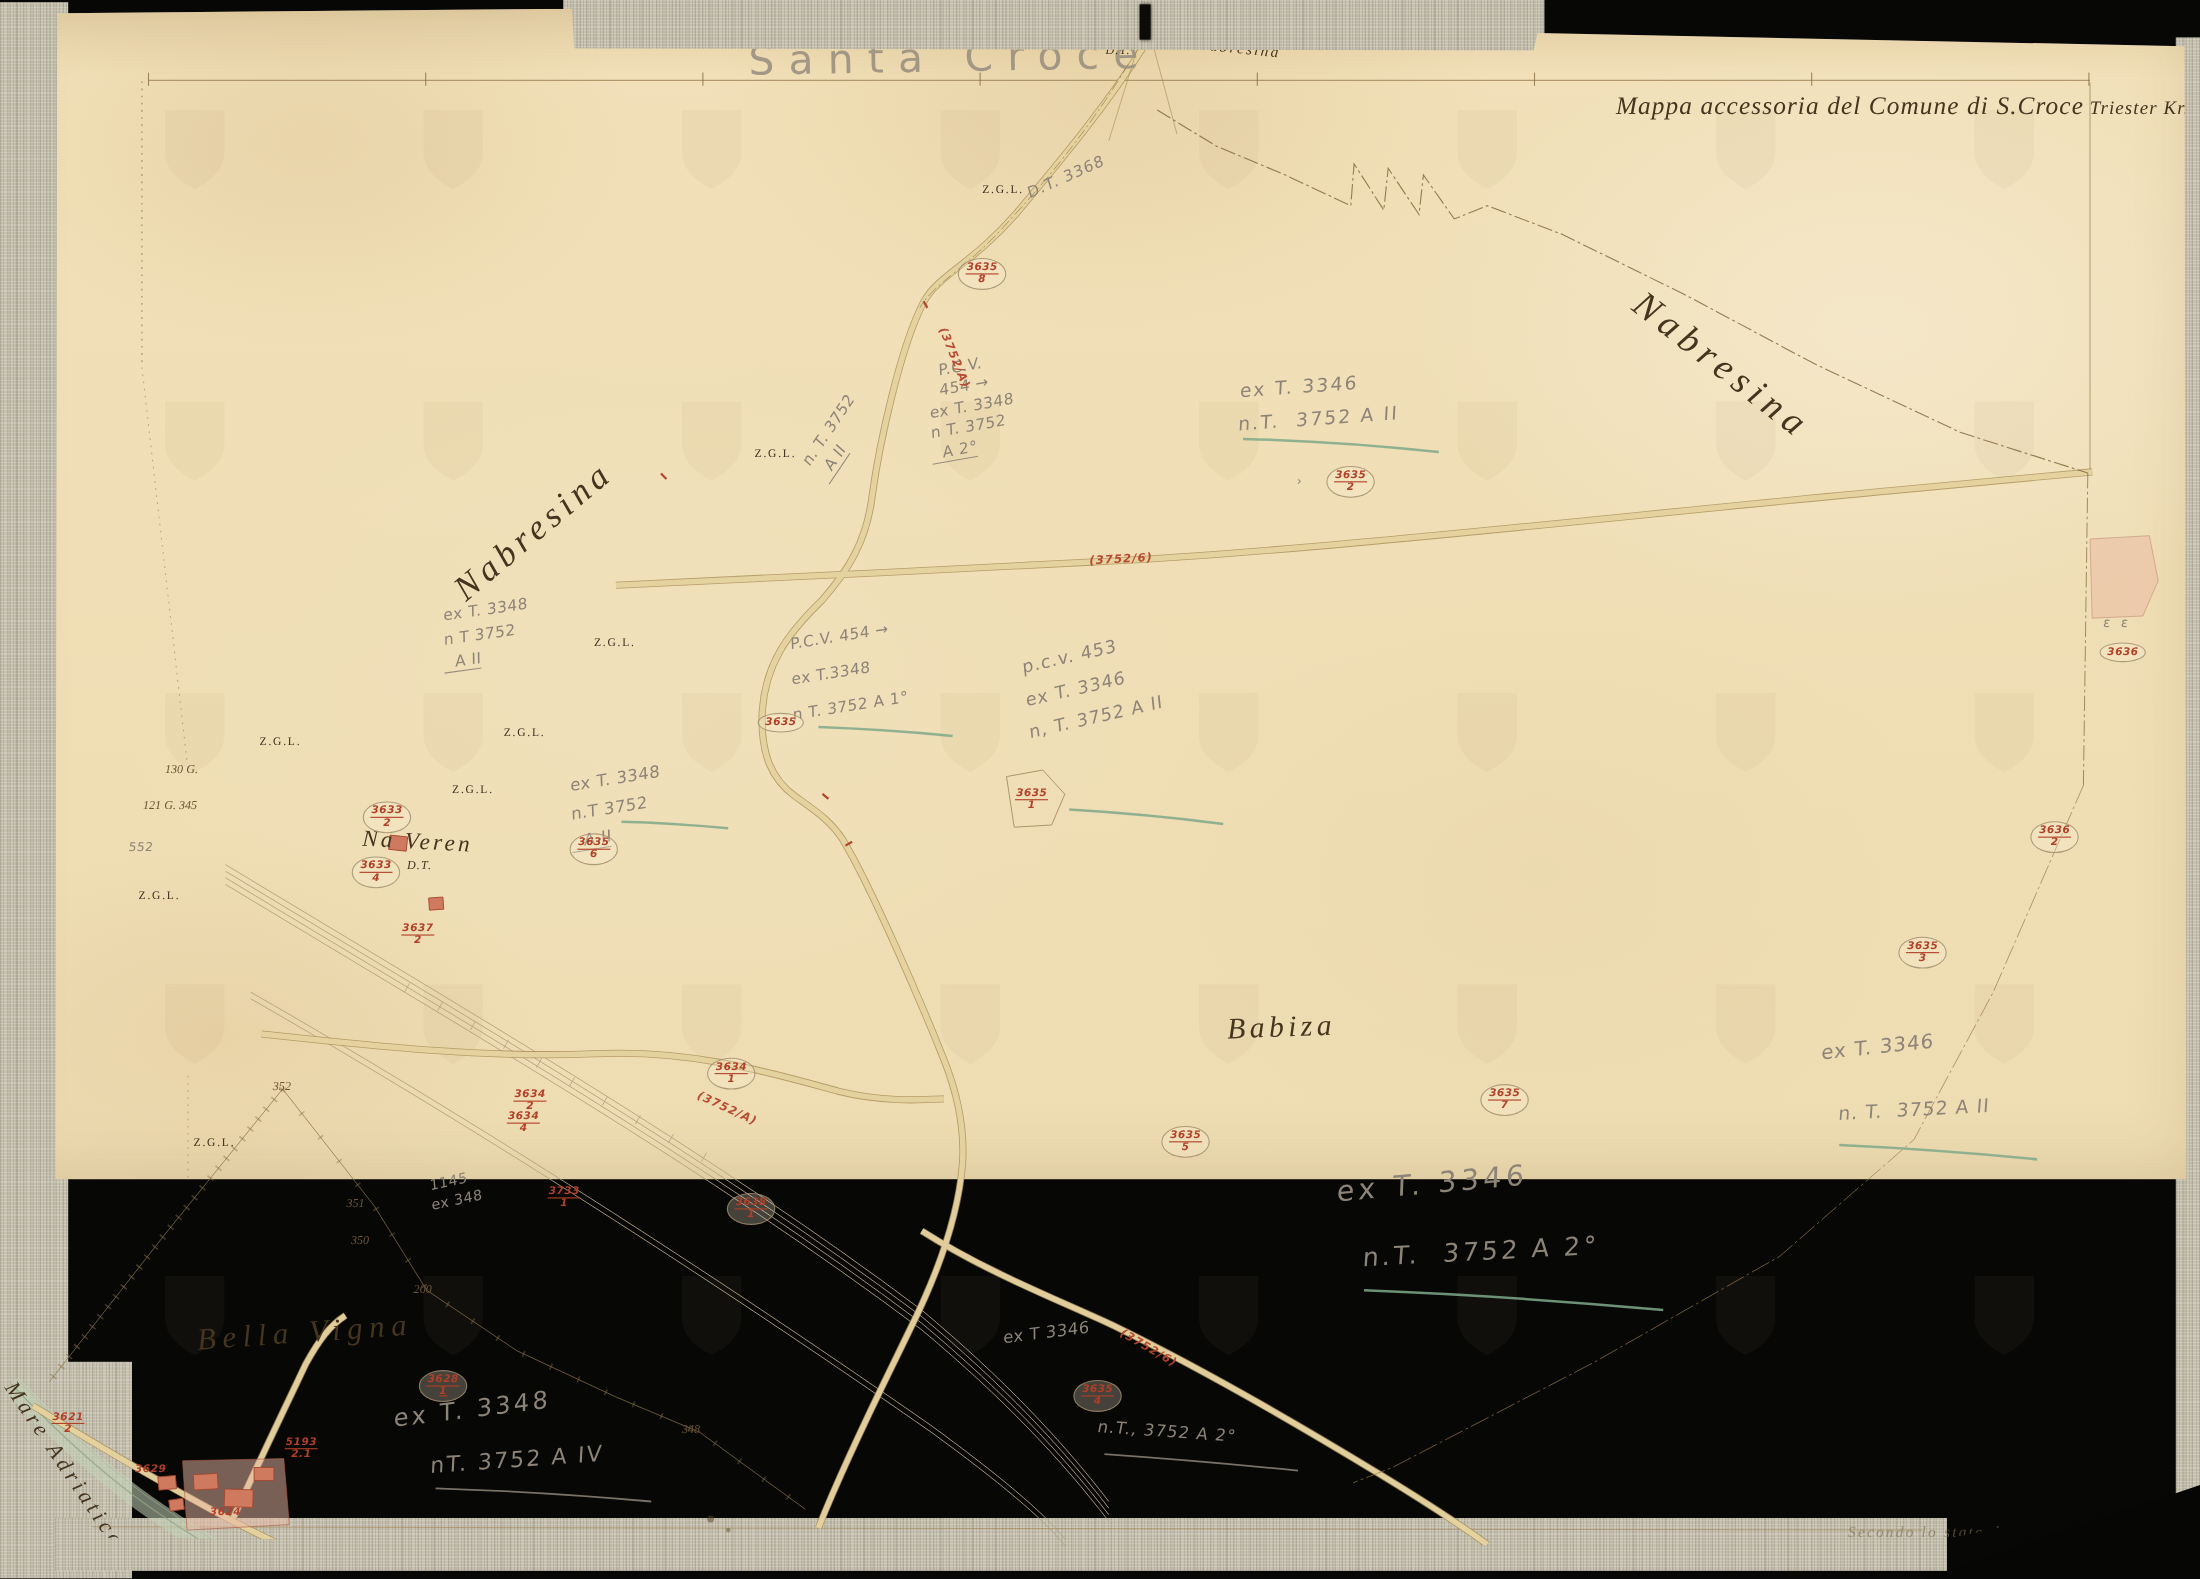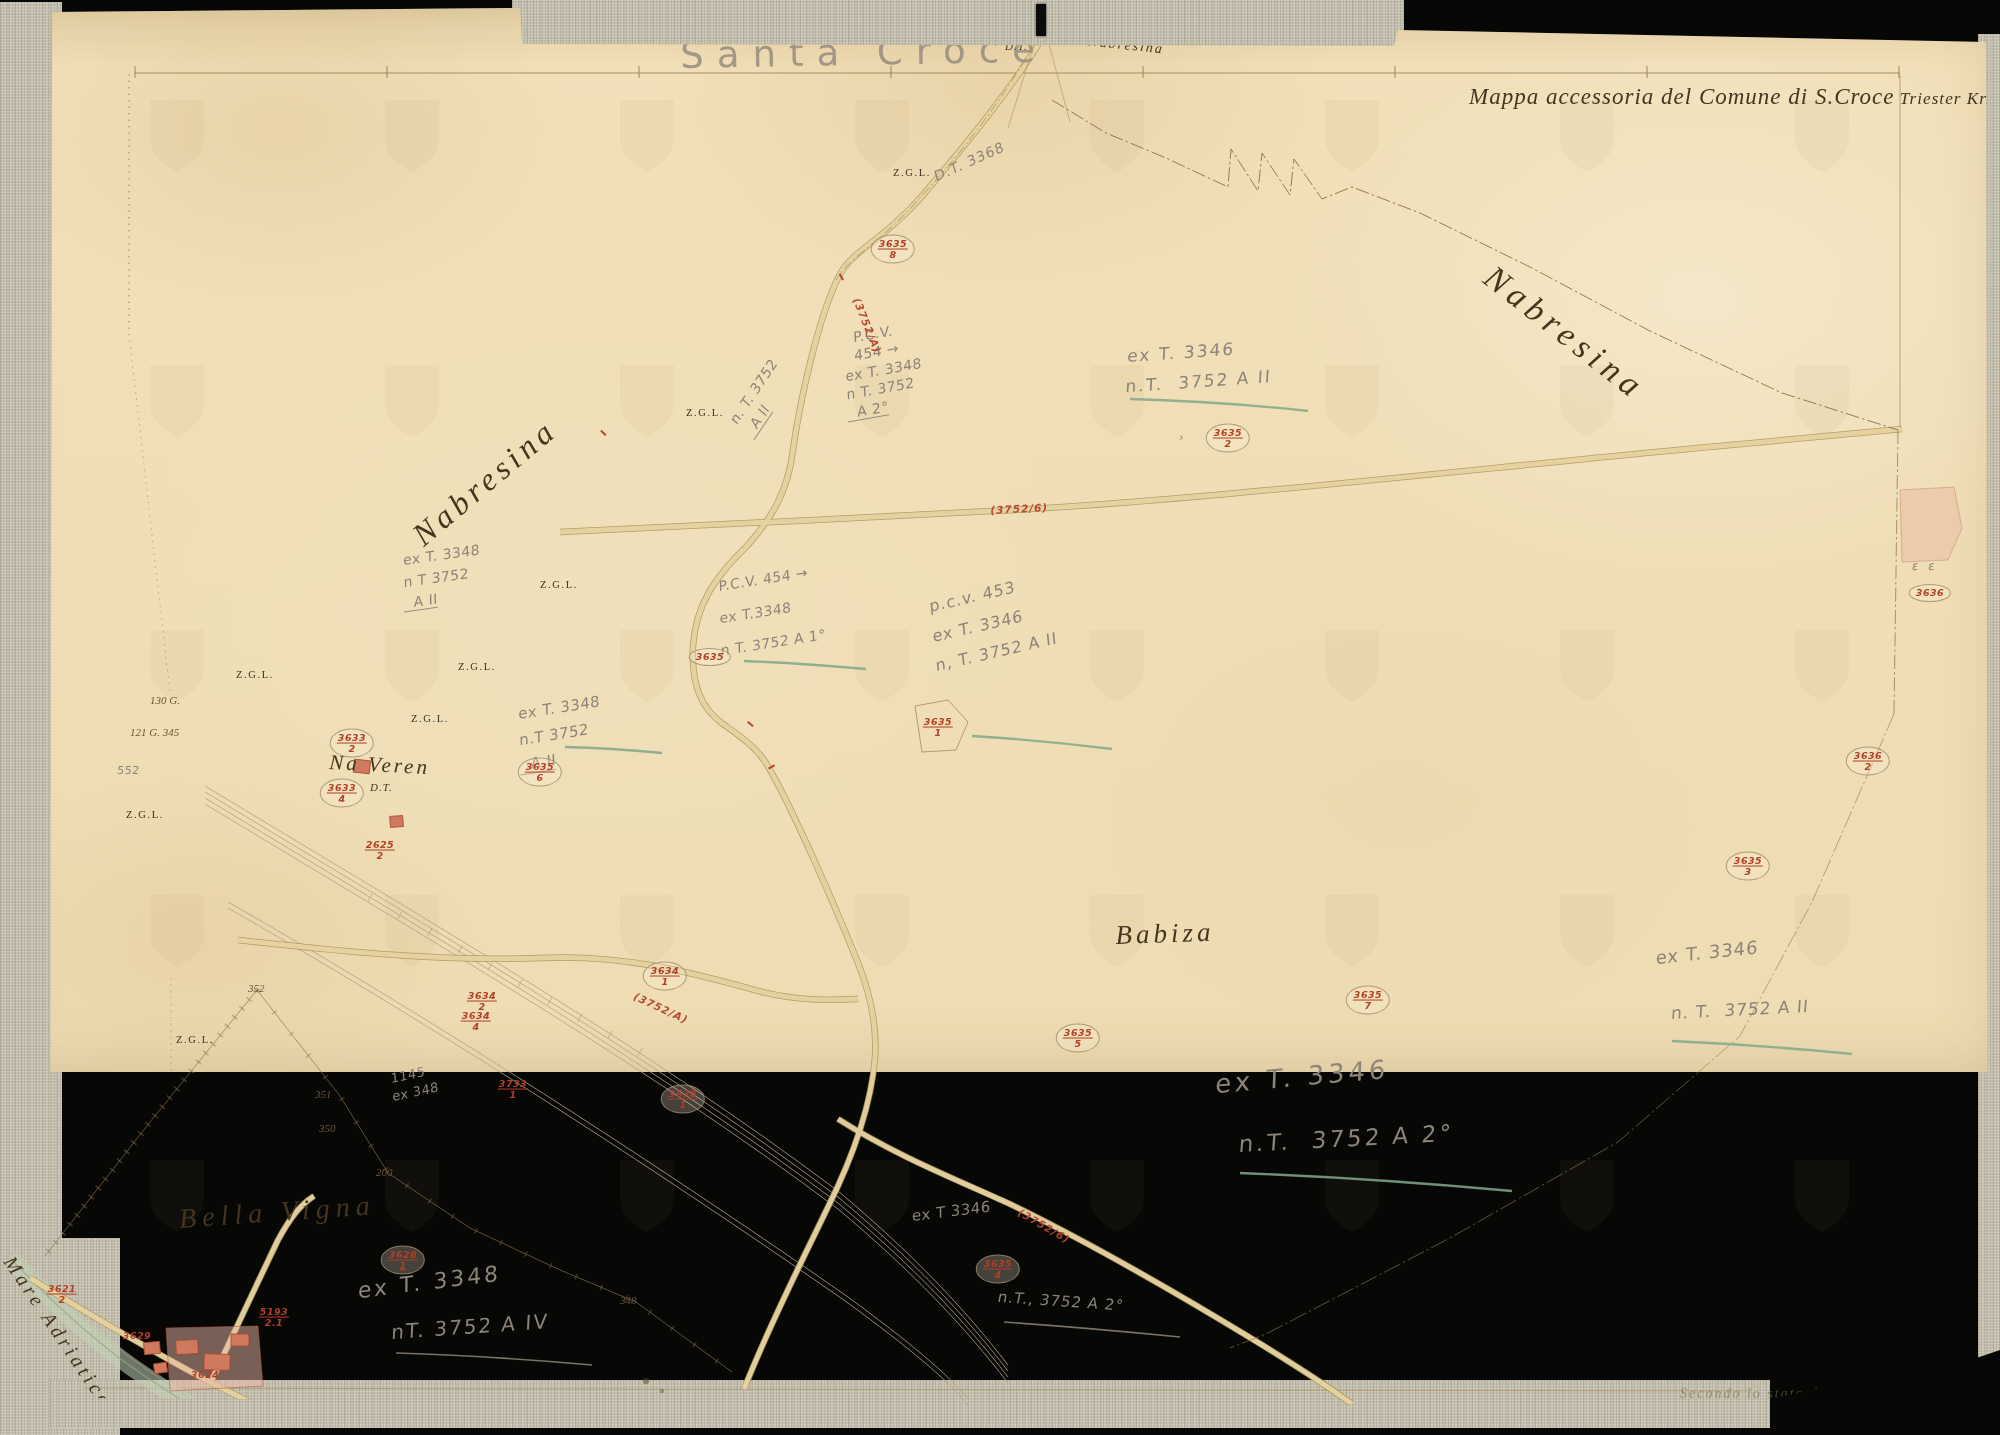--- a/index.html
+++ b/index.html
@@ -290,21 +290,21 @@
     <div class="redp" style="left: 513px; top: 1089px;"><span class="rtop hasbar">3733</span><span class="rbot">1</span></div>
     <div class="redp circ" style="left: 683px; top: 1099px;"><span class="rtop hasbar">3638</span><span class="rbot">1</span></div>
     <div class="redp circ" style="left: 998px; top: 1269px;"><span class="rtop hasbar">3635</span><span class="rbot">4</span></div>
     <div class="redp circ" style="left: 403px; top: 1260px; text-decoration: underline;"><span class="rtop hasbar">3628</span><span class="rbot">1</span></div>
     <div class="redp" style="left: 62px; top: 1294px;"><span class="rtop hasbar">3621</span><span class="rbot">2</span></div>
     <div class="redp" style="left: 137px; top: 1336px;"><span class="rtop">3629</span></div>
     <div class="redp" style="left: 274px; top: 1317px;"><span class="rtop hasbar">5193</span><span class="rbot">2.1</span></div>
     <div class="redp" style="left: 205px; top: 1375px;"><span class="rtop">3624</span></div>
     <div class="redp circ" style="left: 352px; top: 743px;"><span class="rtop hasbar">3633</span><span class="rbot">2</span></div>
     <div class="redp circ" style="left: 342px; top: 793px;"><span class="rtop hasbar">3633</span><span class="rbot">4</span></div>
-    <div class="redp" style="left: 380px; top: 850px;"><span class="rtop hasbar">2625</span><span class="rbot">2</span></div>
+    <div class="redp" style="left: 380px; top: 850px;"><span class="rtop hasbar">3637</span><span class="rbot">2</span></div>
     <div class="redp circ" style="left: 1930px; top: 593px;"><span class="rtop">3636</span></div>
     <span class="roadred" style="left: 862px; top: 296px; transform: rotate(68deg);">(3752/A)</span>
     <span class="roadred" style="left: 990px; top: 504px; transform: rotate(-3deg);">(3752/6)</span>
     <span class="roadred" style="left: 637px; top: 990px; transform: rotate(25deg);">(3752/A)</span>
     <span class="roadred" style="left: 1022px; top: 1206px; transform: rotate(30deg);">(3752/6)</span>
     <div class="rtick" style="left: 747px; top: 723px; transform: rotate(40deg);"></div>
     <div class="rtick" style="left: 768px; top: 766px; transform: rotate(-30deg);"></div>
     <div class="rtick" style="left: 838px; top: 276px; transform: rotate(60deg);"></div>
     <div class="rtick" style="left: 600px; top: 432px; transform: rotate(45deg);"></div>
   </div>

